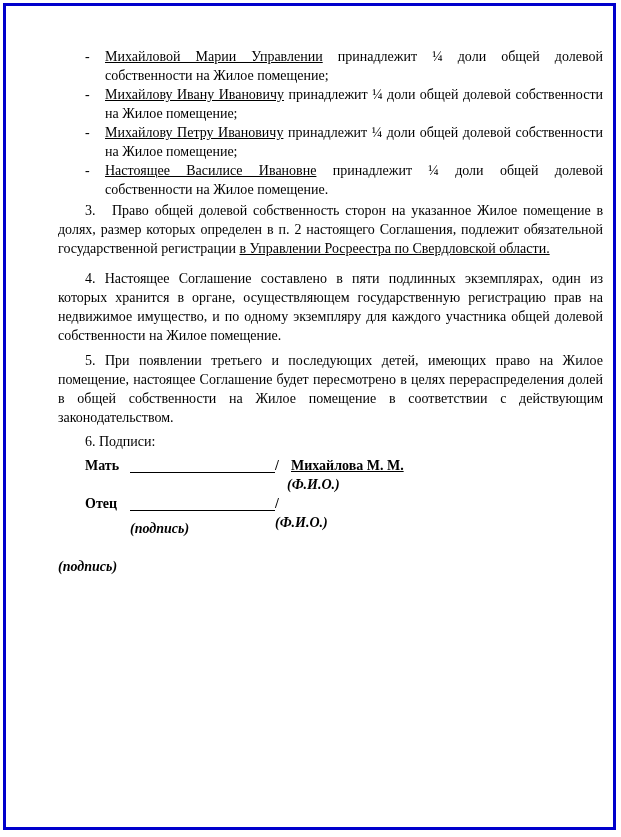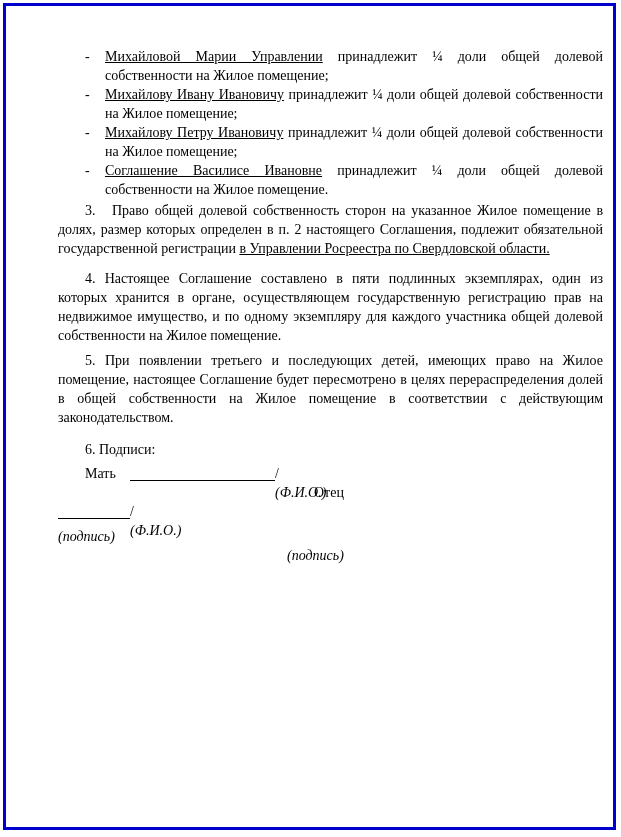--- a/index.html
+++ b/index.html
@@ -50,31 +50,32 @@
   .uname, .uline {
     text-decoration: underline;
   }
   p {
     margin: 0;
     text-align: justify;
     text-indent: 27px;
   }
   p.p3 { margin-bottom: 11px; }
   p.p4 { margin-bottom: 6px; }
-  p.p5 { margin-bottom: 13px; }
+  p.p5 { margin-bottom: 5px; }
   p.p6 { margin-bottom: 5px; text-align: left; }
   .pnum {
     display: inline-block;
     width: 27px;
     text-indent: 0;
   }
   .sig {
     display: grid;
     grid-template-columns: 72px 145px 12px 1fr;
     grid-auto-rows: 19px;
+    font-weight: bold;
   }
   .sig .role {
     padding-left: 27px;
     white-space: nowrap;
   }
   .sig .line {
     align-self: start;
     height: 16px;
     border-bottom: 1px solid #000000;
   }
@@ -116,38 +117,39 @@
       <span class="uname">Михайлову Ивану Ивановичу</span>
       <span>принадлежит ¼ доли общей долевой собственности на Жилое помещение;</span>
     </li>
     <li>
       <span class="dash">-</span>
       <span class="uname">Михайлову Петру Ивановичу</span>
       <span>принадлежит ¼ доли общей долевой собственности на Жилое помещение;</span>
     </li>
     <li>
       <span class="dash">-</span>
-      <span class="uname">Соглашение Василисе Ивановне</span>
+      <span class="uname">Настоящее Василисе Ивановне</span>
       <span>принадлежит ¼ доли общей долевой собственности на Жилое помещение.</span>
     </li>
   </ul>
 
   <p class="p3"><span class="pnum">3.</span><span>Право общей долевой собственность сторон на указанное Жилое помещение в долях, размер которых определен в п. 2 настоящего Соглашения, подлежит обязательной государственной регистрации</span>
     <span class="uline">в Управлении Росреестра по Свердловской области.</span></p>
 
   <p class="p4">4. Настоящее Соглашение составлено в пяти подлинных экземплярах, один из которых хранится в органе, осуществляющем государственную регистрацию прав на недвижимое имущество, и по одному экземпляру для каждого участника общей долевой собственности на Жилое помещение.</p>
 
   <p class="p5">5. При появлении третьего и последующих детей, имеющих право на Жилое помещение, настоящее Соглашение будет пересмотрено в целях перераспределения долей в общей собственности на Жилое помещение в соответствии с действующим законодательством.</p>
 
   <p class="p6">6. Подписи:</p>
 
   <div class="sig">
     <div class="role">Мать</div>
     <div class="line"></div>
     <div class="slash">/</div>
+    <div class="name">Михайлова М. М.</div>
 
     <div></div>
     <div class="cap">(подпись)</div>
     <div></div>
     <div>
         <span class="cap-fio">(Ф.И.О.)</span>
       </div>
 
     <div class="role">Отец</div>
     <div class="line"></div>

